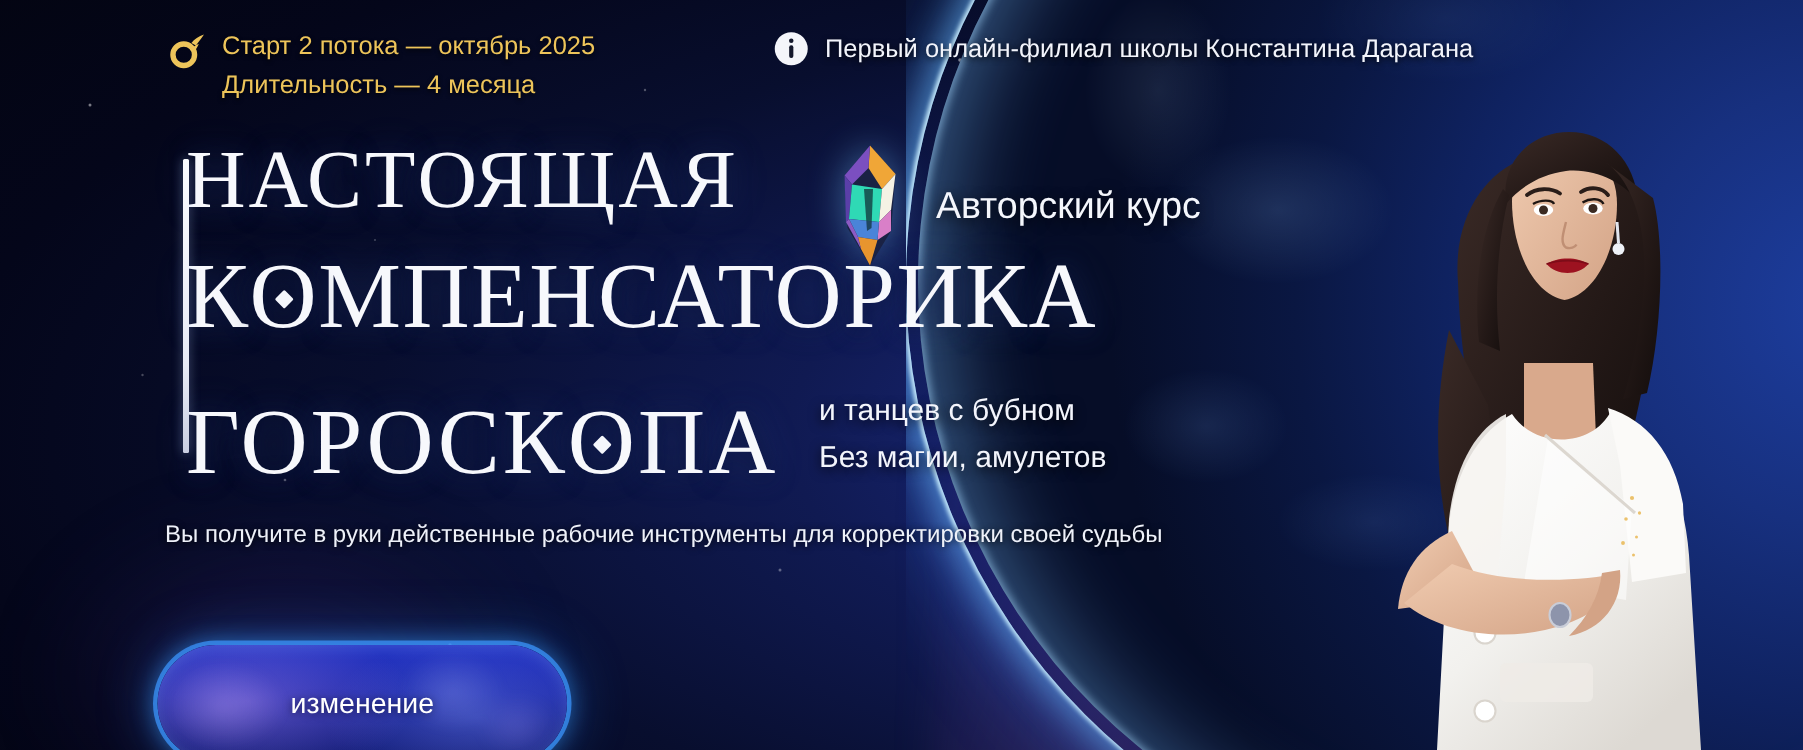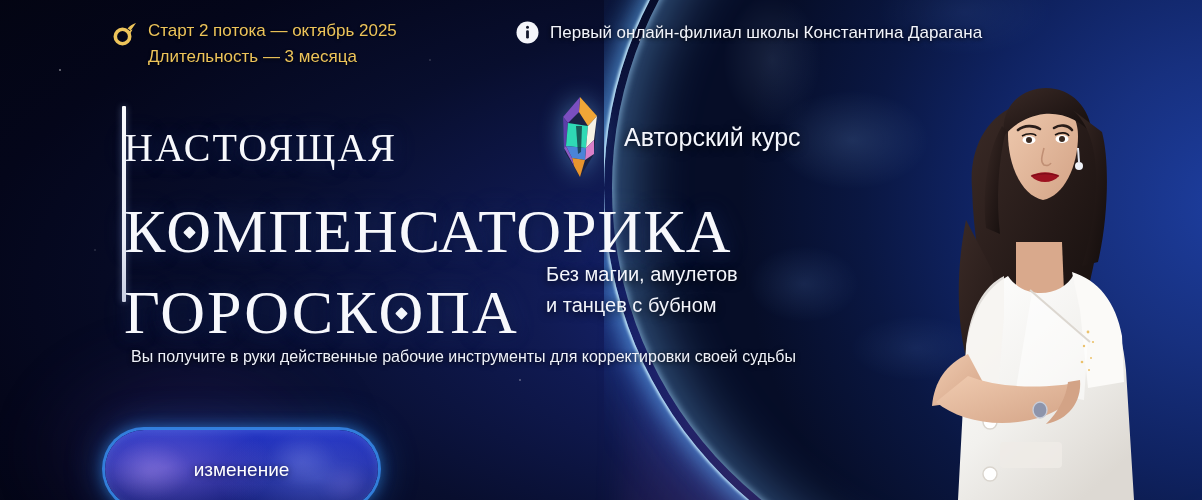--- a/index.html
+++ b/index.html
@@ -90,23 +90,23 @@
   .hl-stem{
     position:absolute; left:12px; top:14px; width:4px; height:196px;
     background:linear-gradient(180deg,#fbfcff 0%, #e7eaf5 70%, #c9cfe2 100%);
     border-radius:1px; box-shadow:0 0 7px rgba(180,205,255,.40);
   }
   .hl-line{
     color:#f7f8fc; font-family:"Liberation Serif", serif; font-weight:400;
     white-space:nowrap; line-height:1;
     text-shadow:0 2px 14px rgba(10,20,60,.9), 0 0 28px rgba(120,160,255,.22);
   }
-  .hl-1{ font-size:40px; letter-spacing:2px; margin-left:14px;margin-top:36px; }
-  .hl-2{ font-size:62px; letter-spacing:1px; margin-top:32px; margin-left:14px; }
-  .hl-3{ font-size:62px; letter-spacing:2px; margin-top:19px; margin-left:14px; }
+  .hl-1{ font-size:55px; letter-spacing:2px; margin-left:14px; }
+  .hl-2{ font-size:62px; letter-spacing:1px; margin-top:20px; margin-left:14px; }
+  .hl-3{ font-size:62px; letter-spacing:2px; margin-top:35px; margin-left:14px; }
   .gem-o{ position:relative; display:inline-block; }
   .gem-o::after{
     content:""; position:absolute; left:50%; top:53%;
     width:9px; height:9px; margin-left:-4.5px; margin-top:-4.5px;
     background:#f4f6fb; transform:rotate(45deg); border-radius:1px;
   }
 
   
   .author{ position:absolute; left:552px; top:96px; display:flex; align-items:center; gap:16px; }
   .crystal{ width:56px; height:82px; flex:0 0 56px; filter:drop-shadow(0 0 12px rgba(120,200,255,.45)); }
@@ -117,21 +117,21 @@
   }
 
   
   .subtitle{ position:absolute; left:546px; top:262px; display:flex; flex-direction:column; gap:6px; }
   .sub-line{
     color:#f3f5fc; font-size:20px; line-height:25px; white-space:nowrap;
     text-shadow:0 2px 8px rgba(0,0,0,.85);
   }
 
   
-  .body-copy{ position:absolute; left:110px; top:347px; display:flex; flex-direction:column; gap:20px;margin-left:21px; }
+  .body-copy{ position:absolute; left:110px; top:347px; display:flex; flex-direction:column; gap:20px; }
   .body-line{
     color:#eef1f9; font-size:16px; line-height:20px; white-space:nowrap;
     text-shadow:0 1px 5px rgba(0,0,0,.9);
   }
 
   
   .cta{
     position:absolute; left:105px; top:430px; width:273px; height:78px;
     border:none; cursor:pointer; padding:0;
     border-radius:39px;
@@ -201,21 +201,21 @@
 
     <div class="promo">
       <div class="promo-row">
         <svg class="comet-icon" viewBox="0 0 26 26">
           <path d="M24 2 C20.5 3 17.5 5.2 15.6 7.6 L18.6 9.4 C20.4 7 22.4 4.4 24 2 Z" fill="#edc45a"></path>
           <path d="M20.5 8.4 C18.6 9 16.8 10.3 15.6 11.8 L17.8 13.2 C18.9 11.5 19.9 9.9 20.5 8.4 Z" fill="#edc45a"></path>
           <circle cx="10.5" cy="15.5" r="7.2" fill="none" stroke="#edc45a" stroke-width="3.6"></circle>
         </svg>
         <div class="promo-lines">
           <div class="promo-line">Старт 2 потока — октябрь 2025</div>
-          <div class="promo-line">Длительность — 3 месяца</div>
+          <div class="promo-line">Длительность — 4 месяца</div>
         </div>
       </div>
     </div>
 
     <div class="school">
       <svg class="info-icon" viewBox="0 0 23 23">
         <circle cx="11.5" cy="11.5" r="11" fill="#f4f5fa"></circle>
         <circle cx="11.5" cy="6.2" r="1.5" fill="#14182c"></circle>
         <rect x="10.1" y="9.2" width="2.8" height="8.4" rx="1.3" fill="#14182c"></rect>
       </svg>
@@ -247,22 +247,22 @@
       <polygon points="20,62 33,64 28,81 22,70" fill="#e8952e"></polygon>
       <polygon points="12,52 14,50 20,62 22,70" fill="#8c5bc4"></polygon>
       <polygon points="24,30 30,30 29,56 26,58" fill="#12323a" opacity=".75"></polygon>
     </svg>
     <div class="author-lines">
       <div class="author-line">Авторский курс</div>
     </div>
   </div>
 
   <div class="subtitle">
+    <div class="sub-line">и танцев с бубном</div>
     <div class="sub-line">Без магии, амулетов</div>
-    <div class="sub-line">и танцев с бубном</div>
   </div>
 
   <div class="body-copy">
     <div class="body-line">Вы получите в руки действенные рабочие инструменты для корректировки своей судьбы</div>
   </div>
 
   <button class="cta">
     <span class="cta-wisp"></span>
     <span class="cta-label">
       <span>изменение</span>

